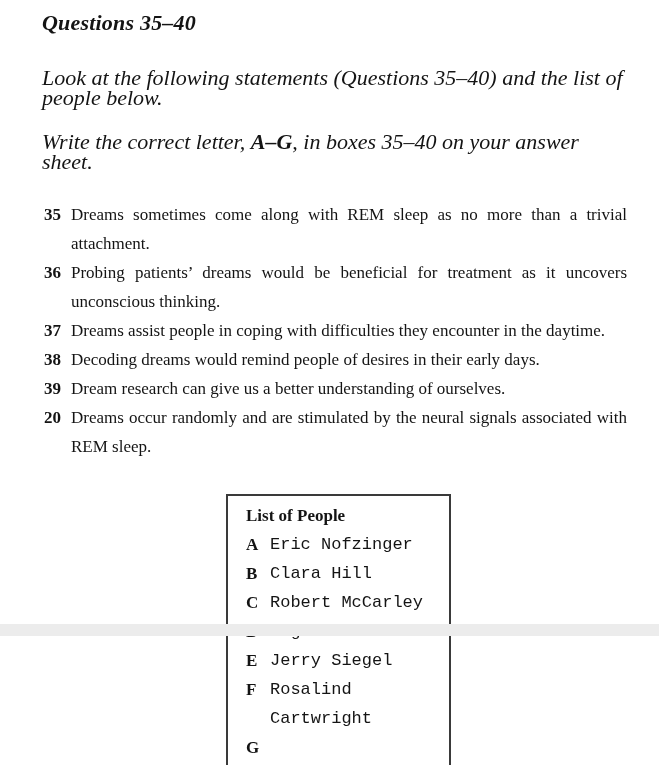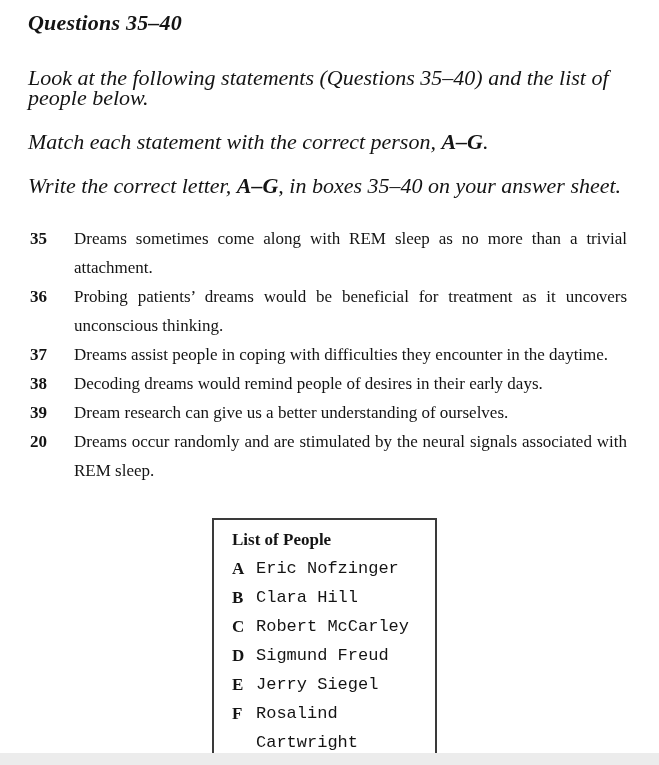--- a/index.html
+++ b/index.html
@@ -5,38 +5,38 @@
   * { margin: 0; padding: 0; box-sizing: border-box; }
   html, body {
     width: 659px; height: 765px;
     background: #ffffff;
     font-family: "Liberation Serif", serif;
     color: #141414;
     overflow: hidden;
   }
   .page {
     position: relative;
-    width: 659px; height: 765px;
-    padding: 10px 32px 0 28px;
+    width: 659px; height: 636px;
+    padding: 10px 32px 0 42px;
   }
   .title {
     font-size: 22px;
     font-weight: bold;
     font-style: italic;
     letter-spacing: 0.2px;
     margin-bottom: 32px;
   }
   .instructions { font-style: italic; font-size: 22px; }
   .instruction-line { margin-bottom: 24px; line-height: 20px; }
   .instruction-line .seg-bold { font-weight: bold; }
   .questions {
     margin-top: 28px;
     font-size: 17px;
   }
-  .q-row { display: flex; gap: 17px; }
+  .q-row { display: flex; }
   .q-num {
     width: 29px;
     flex: 0 0 29px;
     font-weight: bold;
     line-height: 29px;
     padding-left: 2px;
   }
   .q-text {
     flex: 1;
     text-align: justify;
@@ -72,21 +72,20 @@
 </style>
 </head>
 <body>
 
 <div class="page">
 
   <h1 class="title">Questions 35–40</h1>
 
   <div class="instructions">
     <p class="instruction-line"><span class="seg-pre">Look at the following statements (Questions 35–40) and the list of people below.</span><span class="seg-bold"></span><span class="seg-post"></span></p>
-    <p class="instruction-line"><span class="seg-pre">Match each statement with the correct person, </span><span class="seg-bold">A–G</span><span class="seg-post">.</span></p>
     <p class="instruction-line"><span class="seg-pre">Write the correct letter, </span><span class="seg-bold">A–G</span><span class="seg-post">, in boxes 35–40 on your answer sheet.</span></p>
   </div>
 
   <div class="questions">
     <div class="q-row">
       <span class="q-num">35</span>
       <span class="q-text">Dreams sometimes come along with REM sleep as no more than a trivial attachment.</span>
     </div>
     <div class="q-row">
       <span class="q-num">36</span>

